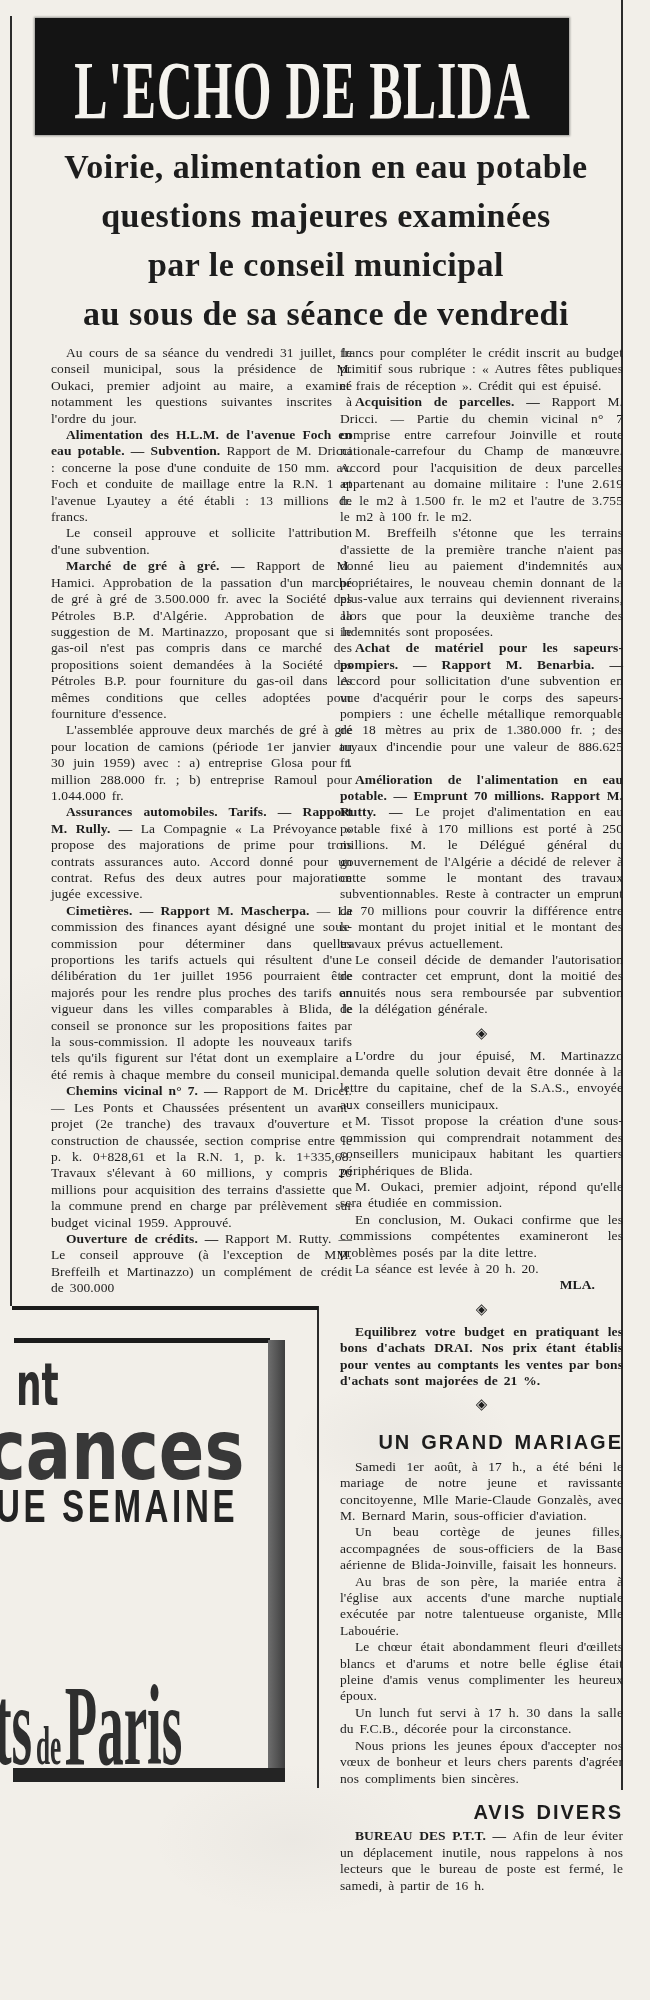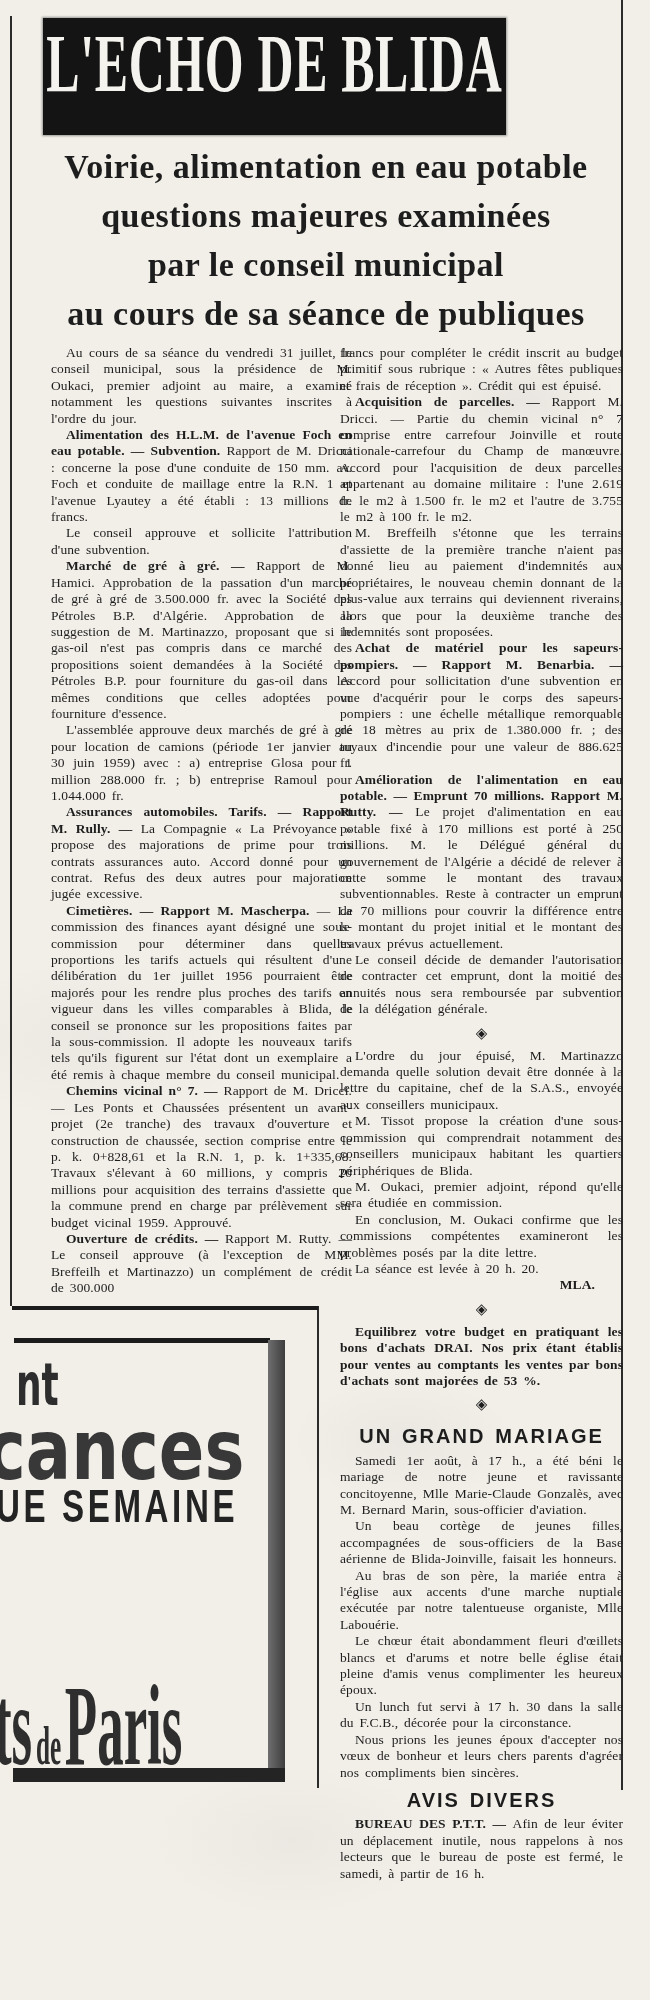--- a/index.html
+++ b/index.html
@@ -17,24 +17,23 @@
     font-family:"Liberation Serif", serif;
     color:#1d1d1d;
   }
   
   .rule{position:absolute;background:#2b2b2b;}
   .rule-left{left:10px;top:16px;width:2px;height:1290px;}
   .rule-right{left:621px;top:0;width:2px;height:1790px;}
   .rule-center{left:317px;top:1306px;width:2px;height:482px;}
   
   .banner{
-    position:absolute;left:35px;top:18px;width:463px;height:117px;
-    background:#141414;display:flex;align-items:flex-start;justify-content:center;
+    position:absolute;left:35px;top:18px;width:534px;height:117px;
+    background:#141414;display:flex;align-items:flex-end;justify-content:center;
     box-shadow:0 0 2px 1px rgba(20,20,20,.4);
-    margin-left:8px;
   }
   .banner-title{
     color:#f5f3ee;font-weight:bold;font-size:78px;white-space:nowrap;
     transform:scale(0.64,1.06);letter-spacing:1px;
   }
   
   .headline{
     position:absolute;left:22px;top:142px;width:608px;
     text-align:center;font-weight:bold;font-size:34px;line-height:49px;
     letter-spacing:.5px;
@@ -46,22 +45,22 @@
     text-align:justify;word-spacing:2.4px;letter-spacing:.1px;
   }
   .col-left{left:15px;width:301px;margin-left:36px;}
   .col-right{left:340px;width:283px;}
   .para{margin:0;text-indent:15px;}
   .para.cont{text-indent:0;}
   .para.allbold{font-weight:bold;}
   .lead{font-weight:bold;}
   .ornament{text-align:center;font-size:15px;line-height:26px;margin:2px 0;font-family:"DejaVu Sans",sans-serif;}
   .sec-heading{
-    text-align:center;font-family:"Liberation Sans",sans-serif;
-    font-weight:bold;font-size:20px;letter-spacing:2px;margin:11px 0 8px;
+    text-align:right;font-family:"Liberation Sans",sans-serif;
+    font-weight:bold;font-size:20px;letter-spacing:2px;margin:17px 0 8px;
   }
   .signature{text-align:right;font-weight:bold;padding-right:28px;}
   
   .ad-rule{position:absolute;left:12px;top:1306px;width:306px;height:4px;background:#1c1c1c;}
   .ad-top{position:absolute;left:14px;top:1338px;width:256px;height:5px;background:#1c1c1c;}
   .ad-bar{position:absolute;left:268px;top:1340px;width:17px;height:441px;
           background:linear-gradient(to right,#6e6e6e,#3e3e3e);}
   .ad-bottom{position:absolute;left:13px;top:1768px;width:272px;height:14px;background:#242424;}
   .ad-l1{position:absolute;left:16px;top:1356px;font-family:"DejaVu Sans",sans-serif;
          font-weight:bold;font-size:58px;line-height:1;color:#2d2d2d;
@@ -88,21 +87,21 @@
   <div class="rule rule-center"></div>
 
   <div class="banner">
     <span class="banner-title">L'ECHO DE BLIDA</span>
   </div>
 
   <div class="headline">
     <div>Voirie, alimentation en eau potable</div>
     <div>questions majeures examinées</div>
     <div>par le conseil municipal</div>
-    <div>au cours de sa séance de publiques</div>
+    <div>au sous de sa séance de vendredi</div>
   </div>
 
   <div class="col col-left">
       <p class="para">Au cours de sa séance du vendredi 31 juillet, le conseil municipal, sous la présidence de M. Oukaci, premier adjoint au maire, a examiné notamment les questions suivantes inscrites à l'ordre du jour.</p>
       <p class="para"><strong class="lead">Alimentation des H.L.M. de l'avenue Foch en eau potable. — Subvention. </strong>Rapport de M. Dricci : concerne la pose d'une conduite de 150 mm. av. Foch et conduite de maillage entre la R.N. 1 et l'avenue Lyautey a été établi : 13 millions de francs.</p>
       <p class="para">Le conseil approuve et sollicite l'attribution d'une subvention.</p>
       <p class="para"><strong class="lead">Marché de gré à gré. — </strong>Rapport de M. Hamici. Approbation de la passation d'un marché de gré à gré de 3.500.000 fr. avec la Société des Pétroles B.P. d'Algérie. Approbation de la suggestion de M. Martinazzo, proposant que si le gas-oil n'est pas compris dans ce marché des propositions soient demandées à la Société des Pétroles B.P. pour fourniture du gas-oil dans les mêmes conditions que celles adoptées pour fourniture d'essence.</p>
       <p class="para">L'assemblée approuve deux marchés de gré à gré pour location de camions (période 1er janvier au 30 juin 1959) avec : a) entreprise Glosa pour 1 million 288.000 fr. ; b) entreprise Ramoul pour 1.044.000 fr.</p>
       <p class="para"><strong class="lead">Assurances automobiles. Tarifs. — Rapport M. Rully. — </strong>La Compagnie « La Prévoyance » propose des majorations de prime pour trois contrats assurances auto. Accord donné pour un contrat. Refus des deux autres pour majoration jugée excessive.</p>
       <p class="para"><strong class="lead">Cimetières. — Rapport M. Mascherpa. </strong>— La commission des finances ayant désigné une sous-commission pour déterminer dans quelles proportions les tarifs actuels qui résultent d'une délibération du 1er juillet 1956 pourraient être majorés pour les rendre plus proches des tarifs en vigueur dans les villes comparables à Blida, le conseil se prononce sur les propositions faites par la sous-commission. Il adopte les nouveaux tarifs tels qu'ils figurent sur l'état dont un exemplaire a été remis à chaque membre du conseil municipal.</p>
@@ -117,21 +116,21 @@
       <p class="para"><strong class="lead">Amélioration de l'alimentation en eau potable. — Emprunt 70 millions. Rapport M. Rutty. — </strong>Le projet d'alimentation en eau potable fixé à 170 millions est porté à 250 millions. M. le Délégué général du gouvernement de l'Algérie a décidé de relever à cette somme le montant des travaux subventionnables. Reste à contracter un emprunt de 70 millions pour couvrir la différence entre le montant du projet initial et le montant des travaux prévus actuellement.</p>
       <p class="para">Le conseil décide de demander l'autorisation de contracter cet emprunt, dont la moitié des annuités nous sera remboursée par subvention de la délégation générale.</p>
       <div class="ornament">◈</div>
       <p class="para">L'ordre du jour épuisé, M. Martinazzo demanda quelle solution devait être donnée à la lettre du capitaine, chef de la S.A.S., envoyée aux conseillers municipaux.</p>
       <p class="para">M. Tissot propose la création d'une sous-commission qui comprendrait notamment des conseillers municipaux habitant les quartiers périphériques de Blida.</p>
       <p class="para">M. Oukaci, premier adjoint, répond qu'elle sera étudiée en commission.</p>
       <p class="para">En conclusion, M. Oukaci confirme que les commissions compétentes examineront les problèmes posés par la dite lettre.</p>
       <p class="para">La séance est levée à 20 h. 20.</p>
       <div class="signature">MLA.</div>
       <div class="ornament">◈</div>
-      <p class="para allbold">Equilibrez votre budget en pratiquant les bons d'achats DRAI. Nos prix étant établis pour ventes au comptants les ventes par bons d'achats sont majorées de 53 %.</p>
+      <p class="para allbold">Equilibrez votre budget en pratiquant les bons d'achats DRAI. Nos prix étant établis pour ventes au comptants les ventes par bons d'achats sont majorées de 21 %.</p>
       <div class="ornament">◈</div>
       <div class="sec-heading">UN GRAND MARIAGE</div>
       <p class="para">Samedi 1er août, à 17 h., a été béni le mariage de notre jeune et ravissante concitoyenne, Mlle Marie-Claude Gonzalès, avec M. Bernard Marin, sous-officier d'aviation.</p>
       <p class="para">Un beau cortège de jeunes filles, accompagnées de sous-officiers de la Base aérienne de Blida-Joinville, faisait les honneurs.</p>
       <p class="para">Au bras de son père, la mariée entra à l'église aux accents d'une marche nuptiale exécutée par notre talentueuse organiste, Mlle Labouérie.</p>
       <p class="para">Le chœur était abondamment fleuri d'œillets blancs et d'arums et notre belle église était pleine d'amis venus complimenter les heureux époux.</p>
       <p class="para">Un lunch fut servi à 17 h. 30 dans la salle du F.C.B., décorée pour la circonstance.</p>
       <p class="para">Nous prions les jeunes époux d'accepter nos vœux de bonheur et leurs chers parents d'agréer nos compliments bien sincères.</p>
       <div class="sec-heading">AVIS DIVERS</div>
       <p class="para"><strong class="lead">BUREAU DES P.T.T. — </strong>Afin de leur éviter un déplacement inutile, nous rappelons à nos lecteurs que le bureau de poste est fermé, le samedi, à partir de 16 h.</p>

